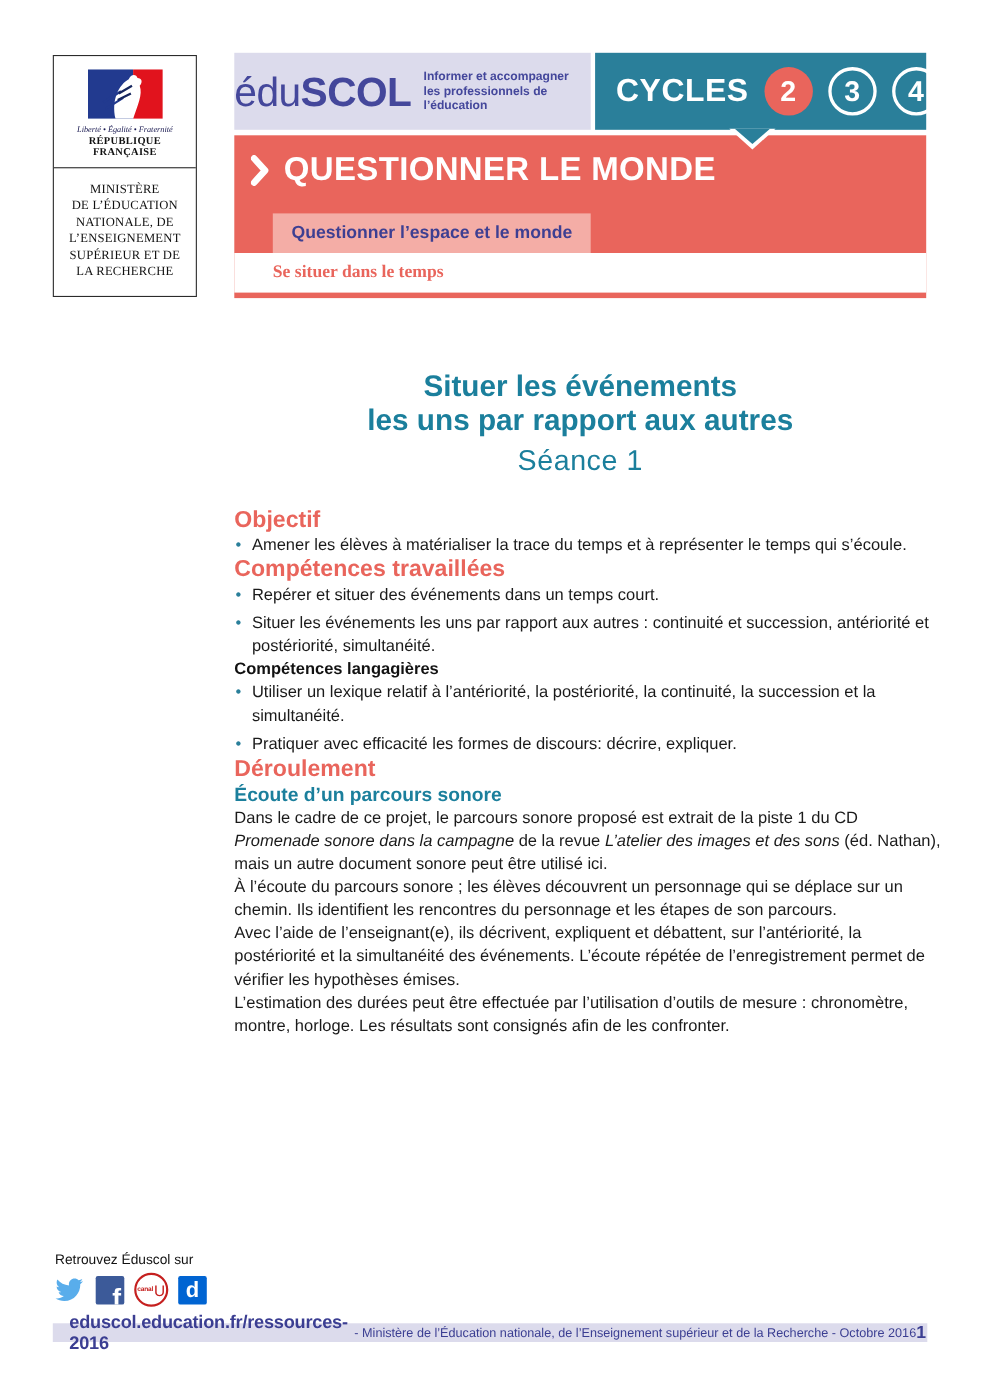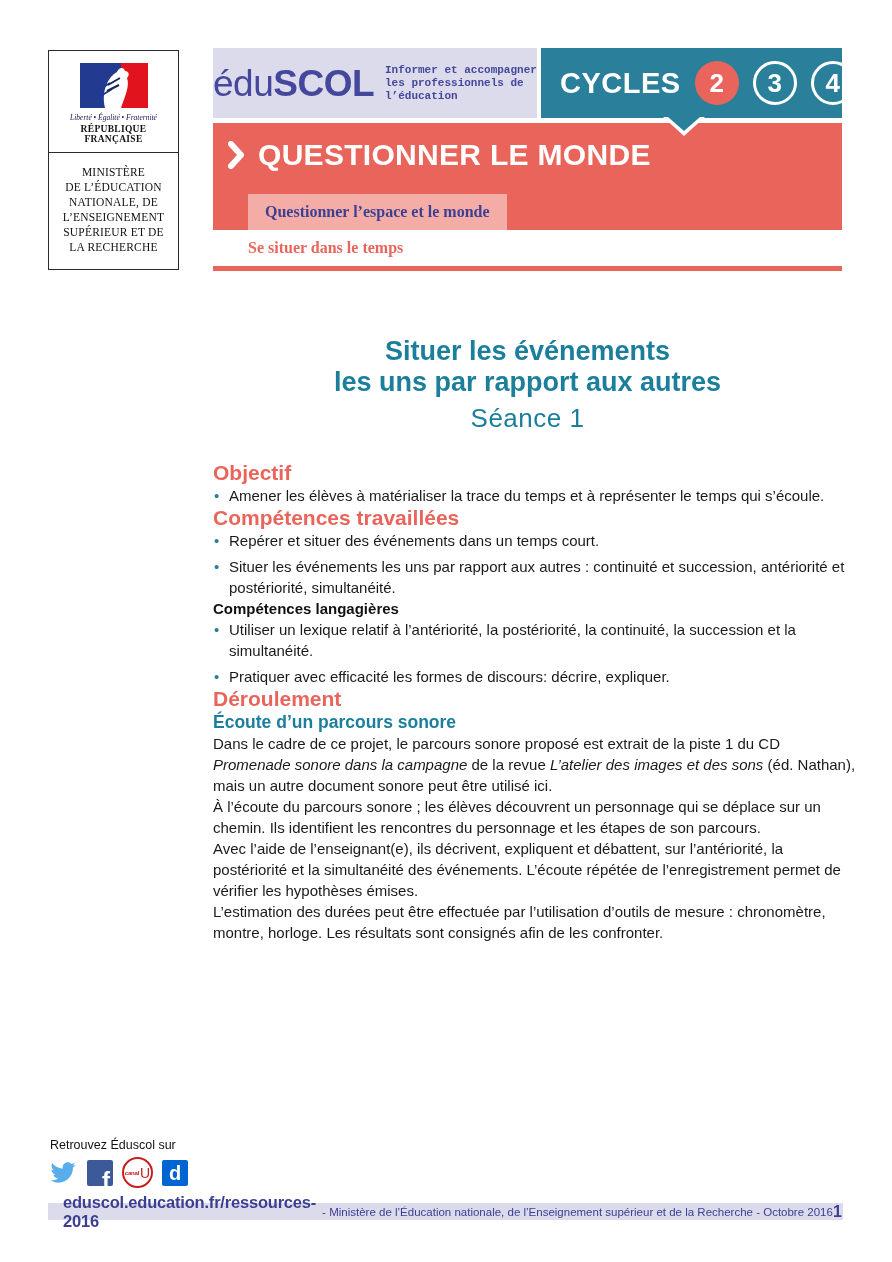--- a/index.html
+++ b/index.html
@@ -14,41 +14,41 @@
   .republic{font-family:"Liberation Serif",serif;font-weight:bold;font-size:9.5px;letter-spacing:.3px;margin-top:2px;color:#111;}
   .ministry-name{padding:12px 3px 14px;text-align:center;font-family:"Liberation Serif",serif;
                  font-size:11.5px;line-height:15px;letter-spacing:.2px;color:#111;}
 
   
   .edusbox{position:absolute;left:213px;top:48px;width:324px;height:70px;background:#dcdbec;
            display:flex;align-items:center;justify-content:center;gap:11px;}
   .logo{color:#44479b;font-size:37px;letter-spacing:-.5px;line-height:1;}
   .logo .lt{font-weight:500;}
   .logo .bd{font-weight:700;}
-  .tagline{color:#44479b;font-weight:bold;font-size:11px;line-height:13px;font-family:Liberation Mono, monospace;}
+  .tagline{color:#44479b;font-weight:bold;font-size:11px;line-height:13px;}
 
   .cyclesbox{position:absolute;left:541px;top:48px;width:301px;height:70px;background:#2a7f9a;
              display:flex;align-items:center;gap:14px;padding-left:5px;box-sizing:border-box;}
   .cycles-label{color:#fff;font-weight:800;font-size:29px;letter-spacing:.5px;}
   .cycle{width:44px;height:44px;border-radius:50%;display:flex;align-items:center;justify-content:center;
          color:#fff;font-weight:800;font-size:26px;box-sizing:border-box;flex:0 0 auto;}
   .cycle.active{background:#e9655c;}
   .cycle.inactive{border:3px solid #fff;}
 
   .pointer-outer{position:absolute;left:663px;top:117px;width:0;height:0;z-index:3;
                  border-left:21px solid transparent;border-right:21px solid transparent;border-top:19px solid #fff;}
   .pointer-inner{position:absolute;left:668px;top:117px;width:0;height:0;z-index:4;
                  border-left:16px solid transparent;border-right:16px solid transparent;border-top:14px solid #2a7f9a;}
 
   
   .banner{position:absolute;left:213px;top:123px;width:629px;background:#e9655c;padding-bottom:5px;}
   .banner-title-row{display:flex;align-items:center;gap:13px;padding:15px 0 13px 15px;}
   .banner-title{color:#fff;font-weight:800;font-size:30px;letter-spacing:.3px;}
   .banner-subtheme{margin-left:35px;display:inline-block;background:#f4ada6;color:#3d3f92;
-                   font-weight:bold;font-size:16px;padding:9px 17px;margin-top:9px;font-family:Liberation Serif, serif;}
+                   font-weight:bold;font-size:16px;padding:9px 17px;margin-top:9px;}
   .banner-topic{background:#fff;color:#e9655c;font-weight:bold;font-size:16px;padding:9px 0 9px 35px;font-family:Liberation Serif, serif;}
 
   
   .doc-title{position:absolute;left:213px;top:336px;width:629px;text-align:center;color:#1b7f9c;}
   .doc-title .l12{font-size:27px;font-weight:bold;line-height:31px;}
   .doc-title .l3{font-size:26px;font-weight:normal;margin-top:5px;letter-spacing:.5px;}
 
   
   .content{position:absolute;left:213px;top:461px;width:643px;font-size:15px;line-height:21px;}
   h2.sec{color:#e9655c;font-size:21px;font-weight:bold;margin:0;line-height:24px;}

